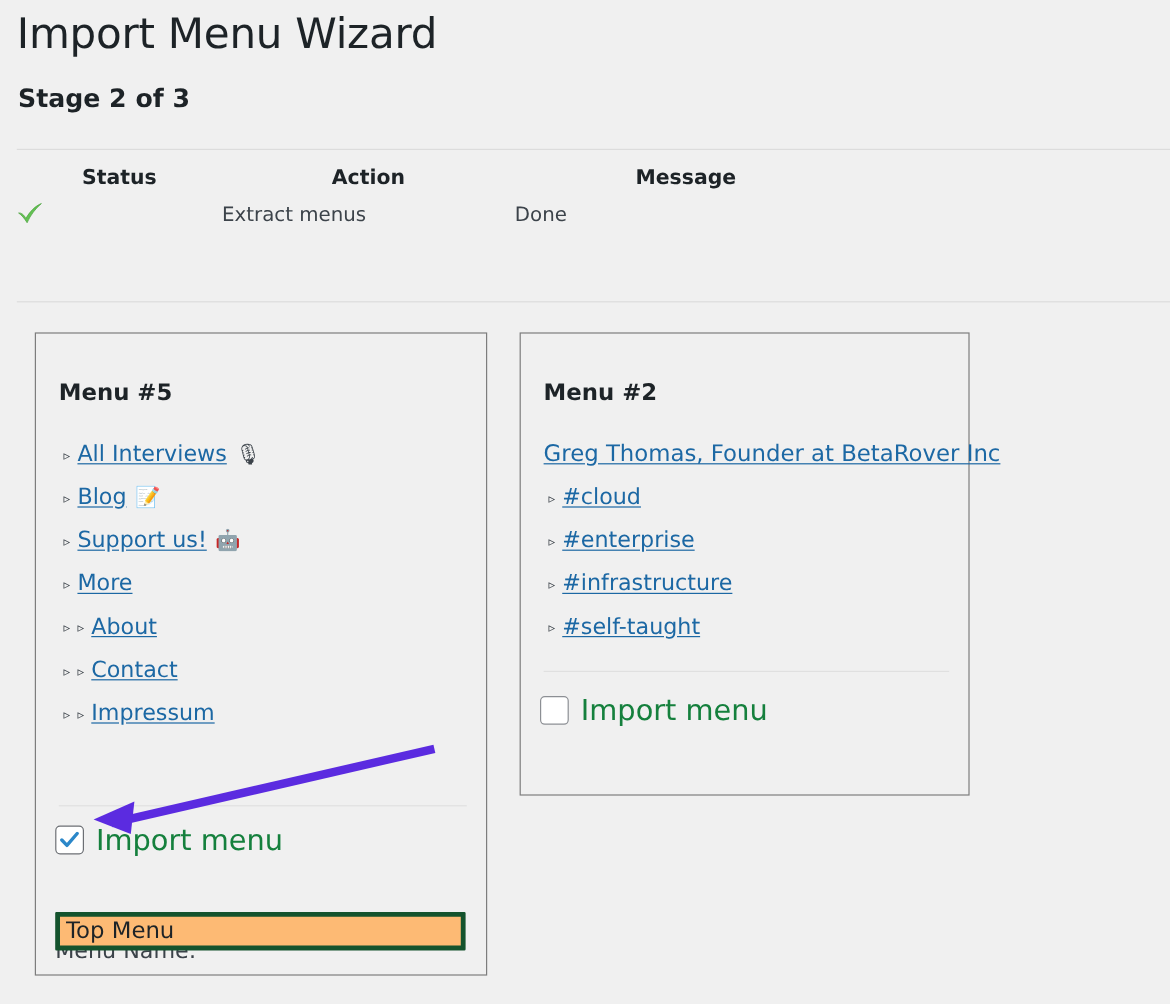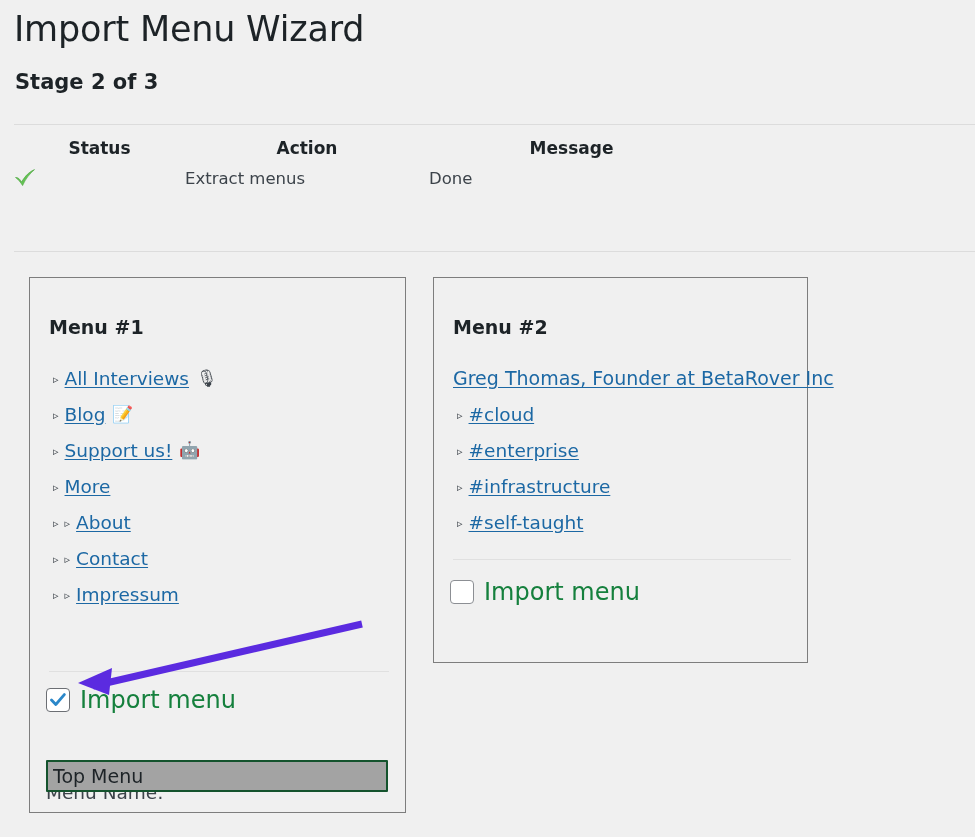--- a/index.html
+++ b/index.html
@@ -183,23 +183,23 @@
     color: #3c434a;
     margin-top: 48px;
   }
   #menu-name-input {
     position: absolute;
     left: 46px;
     top: 760px;
     width: 342px;
     height: 32px;
     box-sizing: border-box;
-    border: 2px solid #14532d;
+    border: 4px solid #14532d;
     border-radius: 1px;
-    background: #a3a3a3;
+    background: #fdba74;
     font-family: "DejaVu Sans", "Liberation Sans", sans-serif;
     font-size: 19px;
     color: #1d2327;
     padding: 0 2px 0 5px;
     outline: none;
   }
 
   
   #annotation-arrow {
     position: absolute;
@@ -236,21 +236,21 @@
       </td>
       <td class="col-action">Extract menus</td>
       <td class="col-message">Done</td>
     </tr>
   </tbody>
 </table>
 
 <div class="rule" id="rule-bottom"></div>
 
 <div class="menu-panel" id="menu-panel-1">
-  <div class="panel-title">Menu #1</div>
+  <div class="panel-title">Menu #5</div>
 
   <div class="menu-tree" id="menu-tree-1">
       <div class="menu-row level-1">
         <span class="tri">▹</span>
         <span class="menu-link">All Interviews</span>
         <span class="row-emoji">🎙</span>
       </div>
       <div class="menu-row level-1">
         <span class="tri">▹</span>
         <span class="menu-link">Blog</span>

